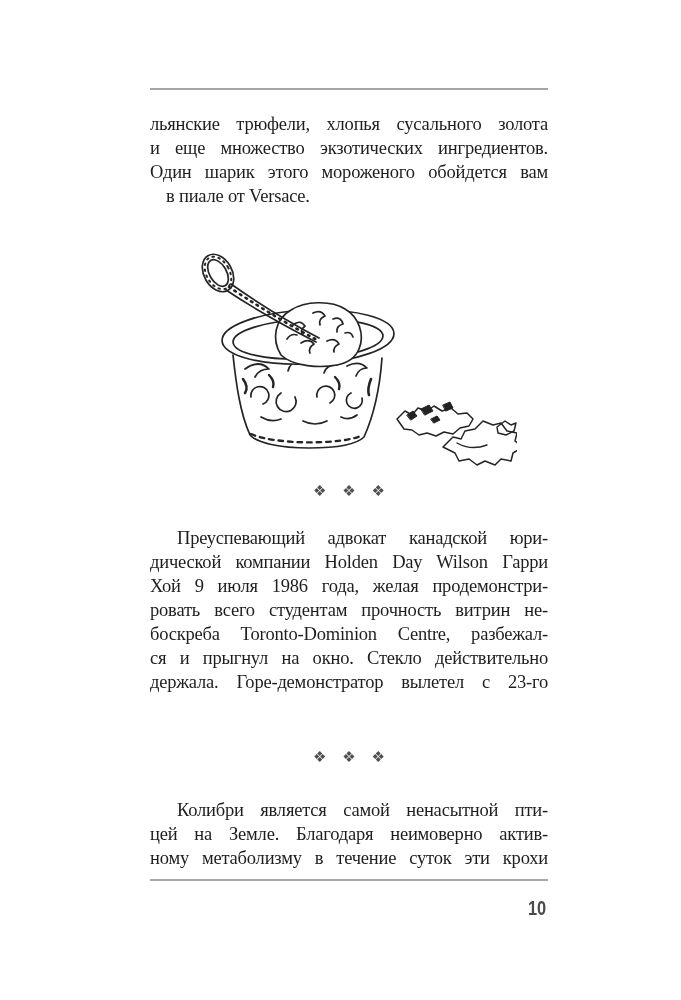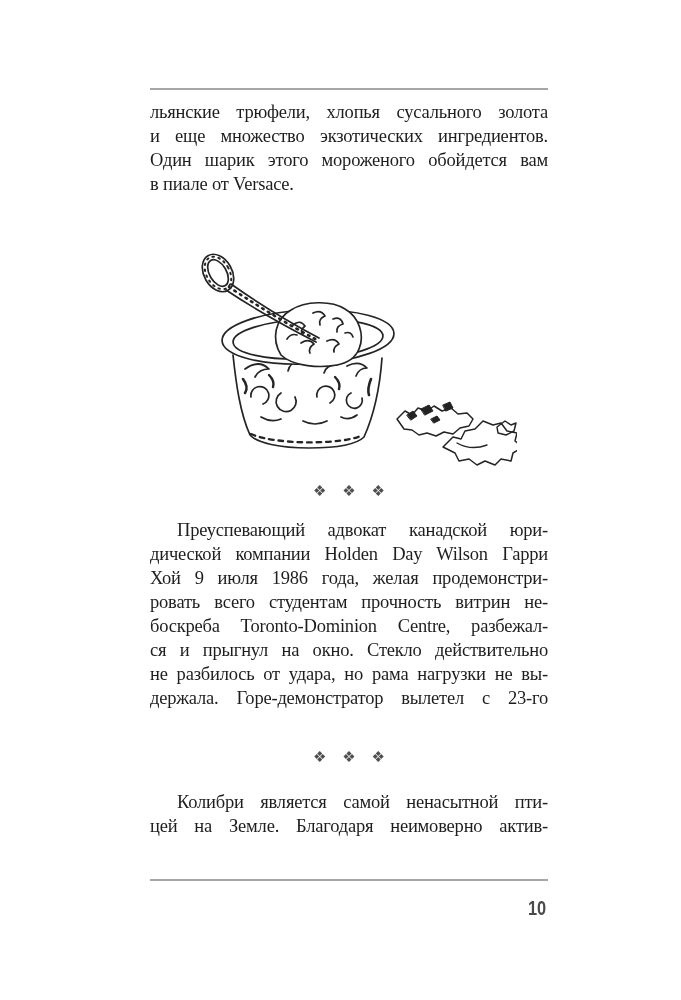--- a/index.html
+++ b/index.html
@@ -9,31 +9,31 @@
     background:#ffffff;
     overflow:hidden;
     font-family:"Liberation Serif", serif;
     color:#1e1e1e;
   }
   .rule{position:absolute;left:150px;width:398px;height:2px;background:#a6a6a6;}
   .rule.top{top:88px;}
   .rule.bottom{top:879px;}
   .column{position:absolute;left:150px;width:398px;}
   .para{position:absolute;left:0;width:398px;}
-  .p1{top:100px;}
+  .p1{top:112px;}
   .p2{top:518px;}
   .p3{top:790px;}
   .line{
     height:24px;line-height:24px;
     font-size:18.5px;letter-spacing:-0.2px;
     text-align:justify;text-align-last:justify;
     white-space:nowrap;overflow:hidden;
   }
-  .line.last{text-align-last:left;}
-  .line.indent{padding-left:27px;}
+  .line.last{text-align-last:left;margin-left:16px;}
+  .line.indent{padding-left:27px;margin-top:8px;}
   .illustration{position:absolute;left:35px;top:251px;width:332px;height:216px;}
   .divider{
     position:absolute;left:0;width:398px;height:26px;
     text-align:center;
     font-family:"DejaVu Sans", sans-serif;
     font-size:15px;line-height:26px;color:#4f4f4f;
     word-spacing:11px;
   }
   .d1{top:478px;}
   .d2{top:744px;}
@@ -116,29 +116,29 @@
 
     <div class="divider d1">❖ ❖ ❖</div>
 
     <div class="para p2">
       <div class="line indent">Преуспевающий адвокат канадской юри-</div>
       <div class="line">дической компании Holden Day Wilson Гарри</div>
       <div class="line">Хой 9 июля 1986 года, желая продемонстри-</div>
       <div class="line">ровать всего студентам прочность витрин не-</div>
       <div class="line">боскреба Toronto-Dominion Centre, разбежал-</div>
       <div class="line">ся и прыгнул на окно. Стекло действительно</div>
-      <div class="line">не разбилось от удара, но рама нагрузки не вы-</div>
       <div class="line">держала. Горе-демонстратор вылетел с 23-го</div>
     </div>
 
     <div class="divider d2">❖ ❖ ❖</div>
 
     <div class="para p3">
       <div class="line indent">Колибри является самой ненасытной пти-</div>
       <div class="line">цей на Земле. Благодаря неимоверно актив-</div>
+      <div class="line">ному метаболизму в течение суток эти крохи</div>
     </div>
 
   </div>
 
   <div class="rule bottom"></div>
 
   <div class="page-number">
     <span>10</span>
   </div>
 

